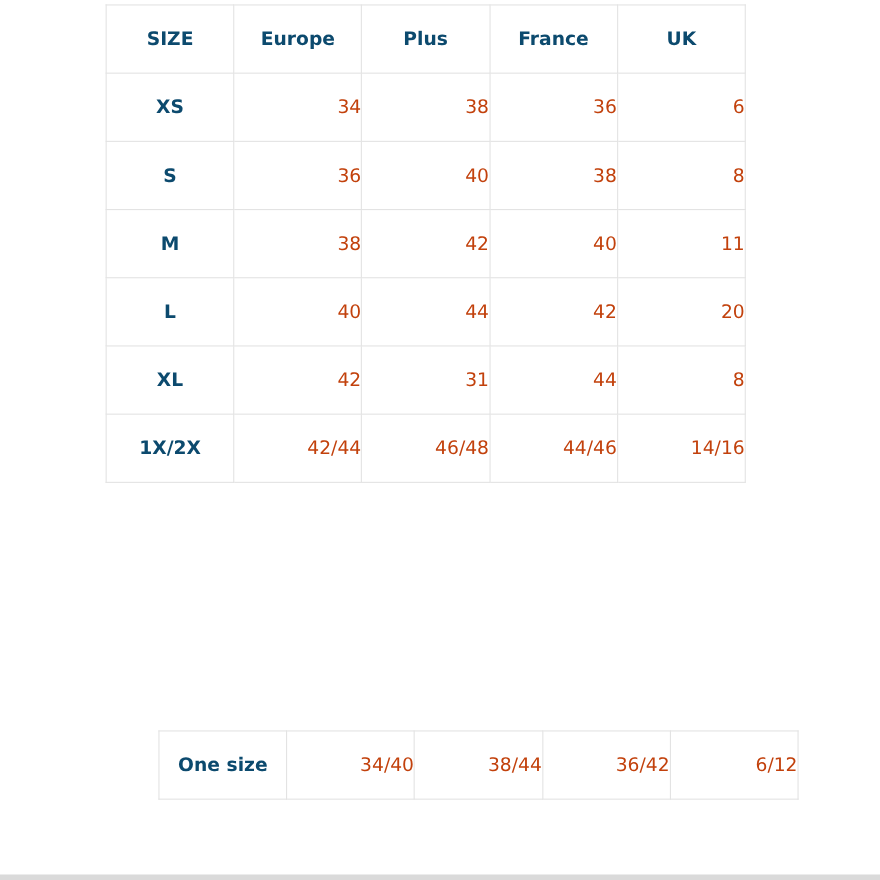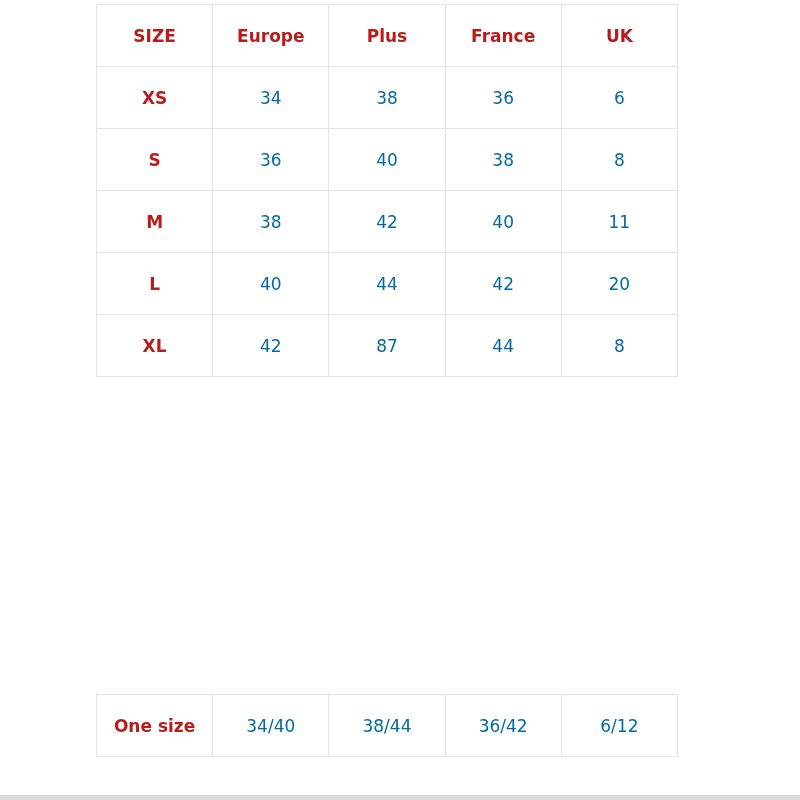--- a/index.html
+++ b/index.html
@@ -17,36 +17,37 @@
   }
   table.size-table {
     position: absolute;
     left: 96px;
     width: 582px;
     border-collapse: collapse;
     table-layout: fixed;
     background: #ffffff;
   }
   table.size-table.main  { top: 4px; }
-  table.size-table.extra { top: 694px; }
+  table.size-table.extra { top: 664px; margin-left: 48px; }
   .size-table th, .size-table td {
     border: 1px solid #e3e3e3;
     height: 61px;
     text-align: center;
     vertical-align: middle;
     font-size: 17px;
     padding: 0;
   }
   .size-table th {
     font-weight: 700;
-    color: #b91c1c;
+    color: #0c4a6e;
   }
   .size-table td {
     font-weight: 400;
-    color: #0369a1;
+    color: #c2410c;
+    text-align: right;
   }
   .bottom-strip {
     position: absolute;
     left: 0;
     bottom: 0;
     width: 800px;
     height: 5px;
     background: #dadada;
   }
 </style>
@@ -90,23 +91,30 @@
         <tr>
           <th>L</th>
           <td>40</td>
           <td>44</td>
           <td>42</td>
           <td>20</td>
         </tr>
         <tr>
           <th>XL</th>
           <td>42</td>
-          <td>87</td>
+          <td>31</td>
           <td>44</td>
           <td>8</td>
+        </tr>
+        <tr>
+          <th>1X/2X</th>
+          <td>42/44</td>
+          <td>46/48</td>
+          <td>44/46</td>
+          <td>14/16</td>
         </tr>
       </tbody>
   </table>
 
   <table class="size-table extra">
     <tbody>
         <tr>
           <th>One size</th>
           <td>34/40</td>
           <td>38/44</td>

